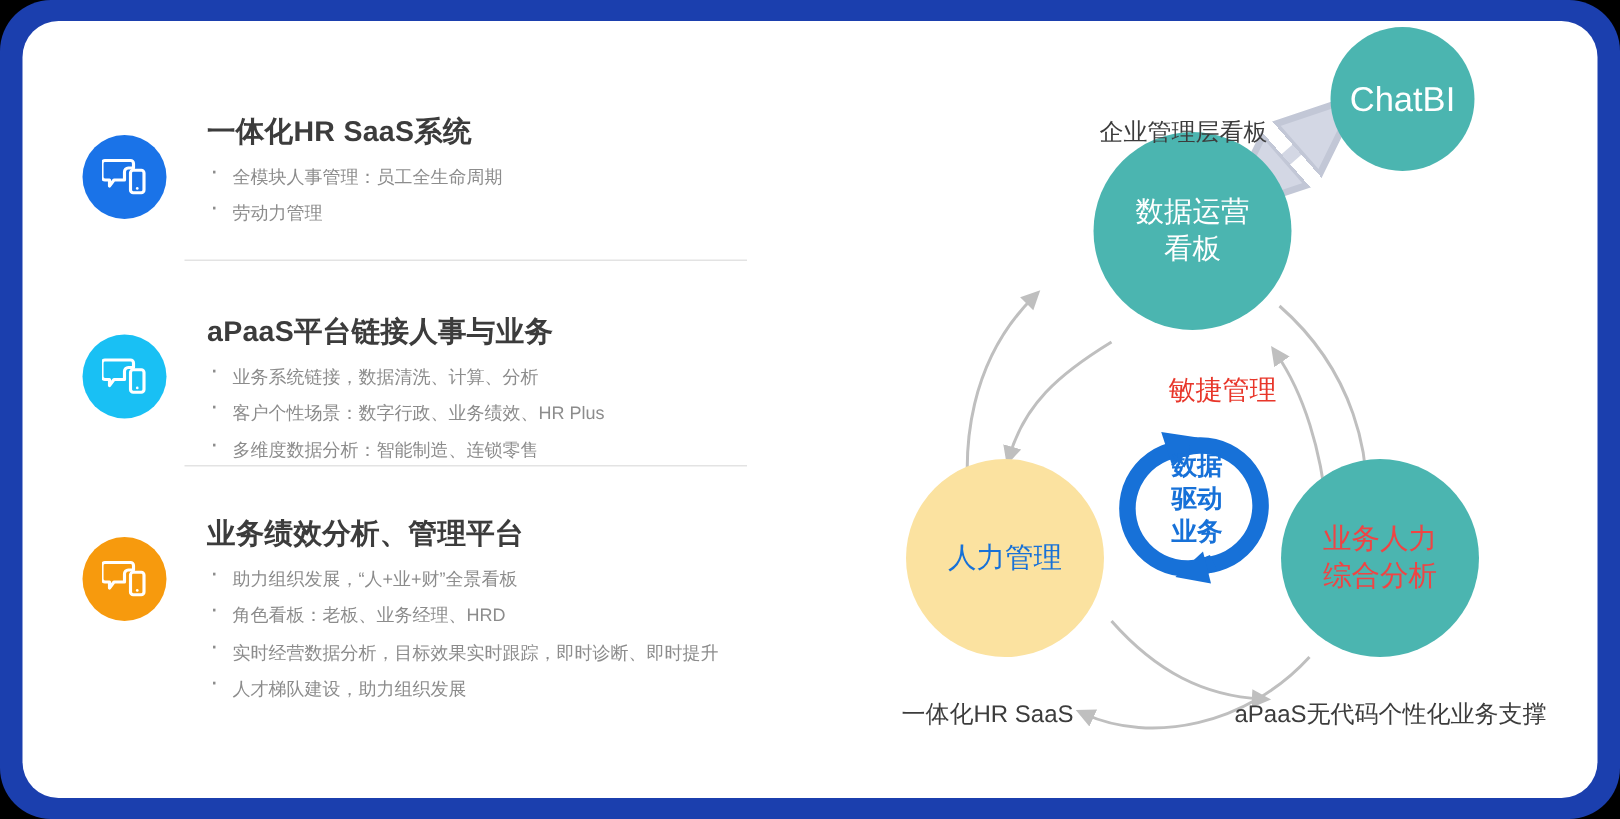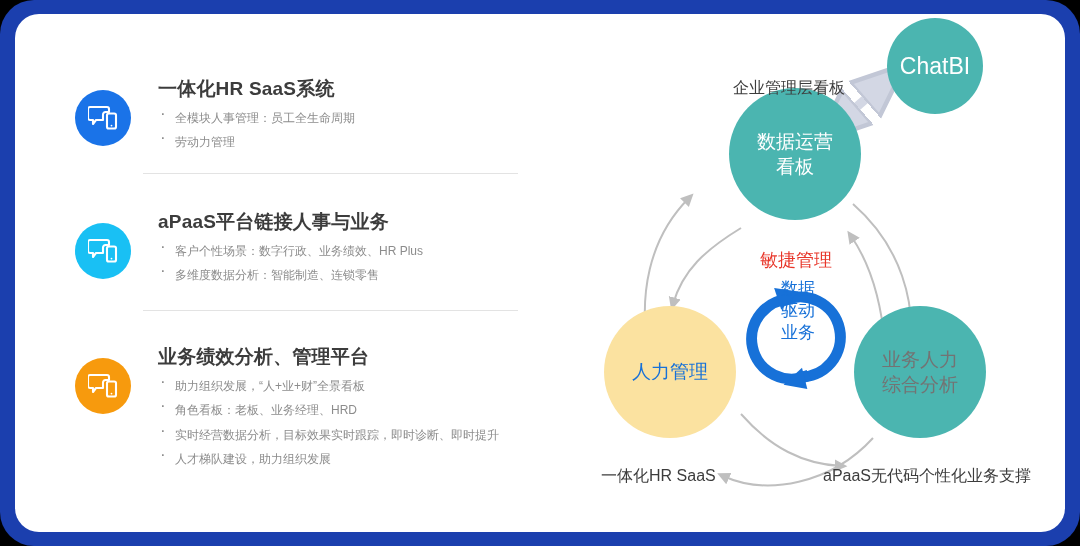--- a/index.html
+++ b/index.html
@@ -15,21 +15,21 @@
   }
   #frame.rounded{border-radius:34px;}
   #page{
     position:absolute;left:15px;top:14px;
     width:1050px;height:518px;
     background:#ffffff;border-radius:24px;
     overflow:hidden;
   }
 
   
-  #left{position:absolute;left:0;top:0;width:540px;height:454px;margin-left:20px;}
+  #left{position:absolute;left:0;top:0;width:540px;height:454px;}
   .feature{position:absolute;left:0;width:540px;}
   .feature .icon-wrap{
     position:absolute;left:40px;top:0;width:56px;height:56px;border-radius:50%;
     display:flex;align-items:center;justify-content:center;
   }
   .feature .icon-wrap svg{display:block;}
   .feature .body{position:absolute;left:123px;top:-13px;width:420px;}
   .feature h3{
     margin:0 0 9px 0;font-size:19px;font-weight:600;color:#3c3c3c;
     letter-spacing:.2px;line-height:1.25;
@@ -88,20 +88,21 @@
         <div class="icon-wrap" style="background:#19c0f4;">
           <svg width="30" height="26" viewBox="0 0 30 26" aria-hidden="true">
             <path d="M2 2 h17 a2 2 0 0 1 2 2 v3 h-3.5 a2.5 2.5 0 0 0 -2.5 2.5 v5.5 h-7 l-3 4 v-4 h-3 a2 2 0 0 1 -2 -2 v-9 a2 2 0 0 1 2 -2 z" fill="none" stroke="#ffffff" stroke-width="2.1" stroke-linejoin="round"></path>
             <rect x="19" y="8.5" width="9" height="15" rx="1.8" fill="none" stroke="#ffffff" stroke-width="2.1"></rect>
             <circle cx="23.5" cy="20.6" r="0.9" fill="#ffffff"></circle>
           </svg>
         </div>
         <div class="body">
           <h3>aPaaS平台链接人事与业务</h3>
           <ul>
+            <li>业务系统链接，数据清洗、计算、分析</li>
             <li>客户个性场景：数字行政、业务绩效、HR Plus</li>
             <li>多维度数据分析：智能制造、连锁零售</li>
           </ul>
         </div>
       </div>
 
       <div class="divider" style="top:296px;"></div>
 
       <div class="feature" style="top:344px;">
         <div class="icon-wrap" style="background:#f79a0d;">
@@ -179,28 +180,28 @@
       </div>
 
       <div class="circ-text" style="left:332px;top:28px;width:96px;height:48px;font-size:23px;color:#ffffff;">
         <span>ChatBI</span>
       </div>
 
       <div class="circ-text" style="left:50px;top:344px;width:130px;height:28px;font-size:19px;color:#1771d8;">
         <span>人力管理</span>
       </div>
 
-      <div class="circ-text" style="left:300px;top:332px;width:130px;height:54px;font-size:19px;color:#737373;line-height:1.3;">
+      <div class="circ-text" style="left:300px;top:332px;width:130px;height:54px;font-size:19px;color:#ef4444;line-height:1.3;">
         <span>业务人力</span>
         <span>综合分析</span>
       </div>
 
-      <div class="dlabel" style="left:186px;top:234px;width:110px;text-align:center;font-size:18px;color:#e8362a;">敏捷管理</div>
-
-      <div class="circ-text" style="left:208px;top:256px;width:70px;height:82px;font-size:17px;color:#1771d8;line-height:1.28;">
+      <div class="dlabel" style="left:186px;top:234px;width:110px;text-align:right;font-size:18px;color:#e8362a;">敏捷管理</div>
+
+      <div class="circ-text" style="left:208px;top:278px;width:70px;height:82px;font-size:17px;color:#1771d8;line-height:1.28;font-weight:bold;">
         <span>数据</span>
         <span>驱动</span>
         <span>业务</span>
       </div>
 
       <div class="dlabel" style="left:178px;top:64px;font-size:16px;color:#3c3c3c;text-align:right;">企业管理层看板</div>
 
       <div class="dlabel" style="left:46px;top:452px;font-size:16px;color:#3c3c3c;text-align:center;">一体化HR SaaS</div>
 
       <div class="dlabel" style="left:268px;top:452px;font-size:16px;color:#3c3c3c;">aPaaS无代码个性化业务支撑</div>

